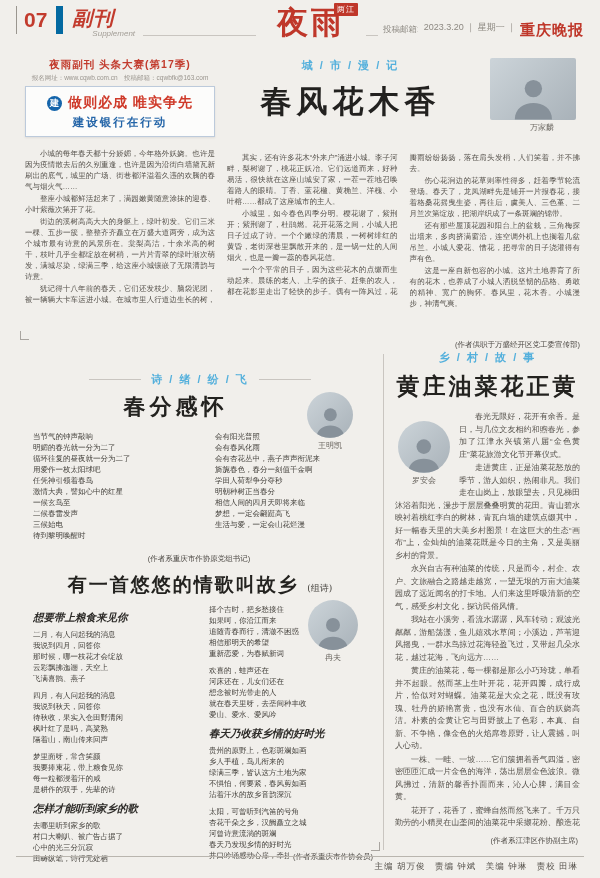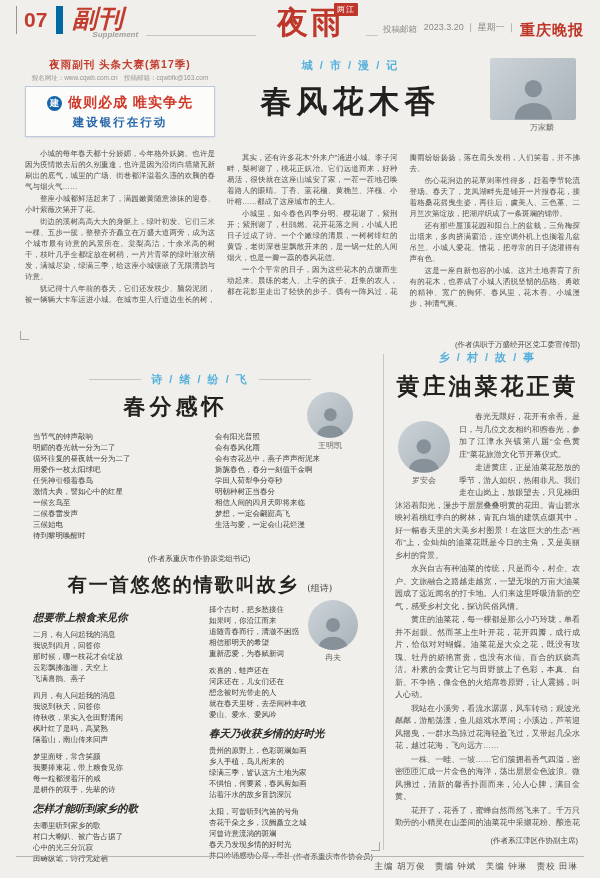--- a/index.html
+++ b/index.html
@@ -8,22 +8,22 @@
     width:600px; height:878px; margin:0 auto; position:relative;
     background:#f1efeb; overflow:hidden;
     font-family:"Liberation Sans", sans-serif; color:#4a4744;
   }
   
   .masthead { position:absolute; top:0; left:0; right:0; height:54px; }
   .mast-rule { position:absolute; top:35px; left:16px; right:16px; height:1px; background:#c9c5c0; }
   .mast-left { position:absolute; left:16px; top:6px; display:flex; align-items:flex-start; background:#f1efeb; padding-right:8px; z-index:2;}
   .pageno { font-size:21px; font-weight:bold; color:#c23b2d; border-left:1px solid #9a968f; border-right:7px solid #0369a1; padding:2px 9px 2px 7px; line-height:24px;}
   .secname-wrap { margin-left:9px; }
-  .secname { font-size:25px; font-weight:bold; font-style:italic; color:#c23b2d; line-height:24px; letter-spacing:1px;}
-  .secname-en { font-size:8px; font-style:italic; color:#a39e97; margin:-1px 0 0 20px; display:block;font-weight:bold;}
+  .secname { font-size:20px; font-weight:bold; font-style:italic; color:#c23b2d; line-height:24px; letter-spacing:1px;}
+  .secname-en { font-size:8px; font-style:italic; color:#a39e97; margin:-1px 0 0 20px; display:block;}
   .nameplate { position:absolute; left:256px; top:2px; width:110px; text-align:center; background:#f1efeb; z-index:2; padding:0 4px;}
   .nameplate-main { font-family:"DejaVu Serif", serif; font-size:31px; font-weight:bold; color:#bf372a; letter-spacing:3px; line-height:40px;}
   .nameplate-badge { position:absolute; top:1px; right:8px; background:#bf372a; color:#fff; font-size:8px; padding:1px 3px; border-radius:1px; letter-spacing:1px;}
   .mast-email { position:absolute; left:378px; top:24px; font-size:8.5px; color:#8d8982; background:#f1efeb; z-index:2; padding:0 5px;}
   .mast-date { position:absolute; right:16px; top:21px; font-size:9px; color:#8d8982; background:#f1efeb; z-index:2; padding-left:6px; display:flex; align-items:flex-start; gap:4px;}
   .paper-name { font-family:"DejaVu Serif", serif; font-size:15px; font-weight:bold; color:#bf372a; letter-spacing:1px;}
   
   .sec-label { text-align:center; font-size:11px; font-weight:bold; color:#54b0dc; letter-spacing:2px; }
   .sec-label.lined { display:flex; align-items:center; gap:10px; justify-content:center; }
   .sec-label.lined::before, .sec-label.lined::after { content:""; height:1px; background:#c9c5c0; width:52px; }
@@ -291,22 +291,22 @@
                 <circle cx="12" cy="9" r="4.2" fill="#87919a"></circle>
                 <path d="M3 24c0-5.5 4.5-8 9-8s9 2.5 9 8z" fill="#87919a"></path>
               </svg>
             </div>
             <div class="photo-name">罗安会</div>
           </div>
           <div>
               <p class="para">春光无限好，花开有余香。是日，与几位文友相约和煦春光，参加了江津永兴镇第八届“金色黄庄”菜花旅游文化节开幕仪式。</p>
               <p class="para">走进黄庄，正是油菜花怒放的季节，游人如织，热闹非凡。我们走在山岗上，放眼望去，只见梯田沐浴着阳光，漫步于层层叠叠明黄的花田。青山碧水映衬着桃红李白的树林，青瓦白墙的建筑点缀其中，好一幅春天里的大美乡村图景！在这巨大的生态“画布”上，金灿灿的油菜花既是今日的主角，又是美丽乡村的背景。</p>
               <p class="para">永兴自古有种油菜的传统，只是而今，村企、农户、文旅融合之路越走越宽，一望无垠的万亩大油菜园成了远近闻名的打卡地。人们来这里呼吸清新的空气，感受乡村文化，探访民俗风情。</p>
+              <p class="para">我站在小溪旁，看流水潺潺，风车转动；观波光粼粼，游船荡漾，鱼儿嬉戏水草间；小溪边，芦苇迎风摇曳，一群水鸟掠过花海轻盈飞过，又带起几朵水花，越过花海，飞向远方……</p>
               <p class="para">黄庄的油菜花，每一棵都是那么小巧玲珑，单看并不起眼。然而茎上生叶开花，花开四瓣，成行成片，恰似对对蝴蝶。油菜花是大众之花，既没有玫瑰、牡丹的娇艳富贵，也没有水仙、百合的妖娆高洁。朴素的金黄让它与田野披上了色彩，本真、自新、不争艳，像金色的火焰席卷原野，让人震撼，叫人心动。</p>
-              <p class="para">我站在小溪旁，看流水潺潺，风车转动；观波光粼粼，游船荡漾，鱼儿嬉戏水草间；小溪边，芦苇迎风摇曳，一群水鸟掠过花海轻盈飞过，又带起几朵水花，越过花海，飞向远方……</p>
               <p class="para">一株、一畦、一坡……它们簇拥着香气四溢，密密匝匝汇成一片金色的海洋，荡出层层金色波浪。微风拂过，清新的馨香扑面而来，沁人心脾，满目金黄。</p>
               <p class="para">花开了，花香了，蜜蜂自然而然飞来了。千万只勤劳的小精灵在山垄间的油菜花中采撷花粉、酿造花蜜、传播花粉。花儿与蜜蜂相互依存，酿出农产品、食品，把大自然的恩惠带给村庄与农家。</p>
             </div>
         </div>
         <div class="attr a2-attr">(作者系江津区作协副主席)</div>
       </div>
     </div>
   </section>
 
   <div class="mark mark-a"></div>

